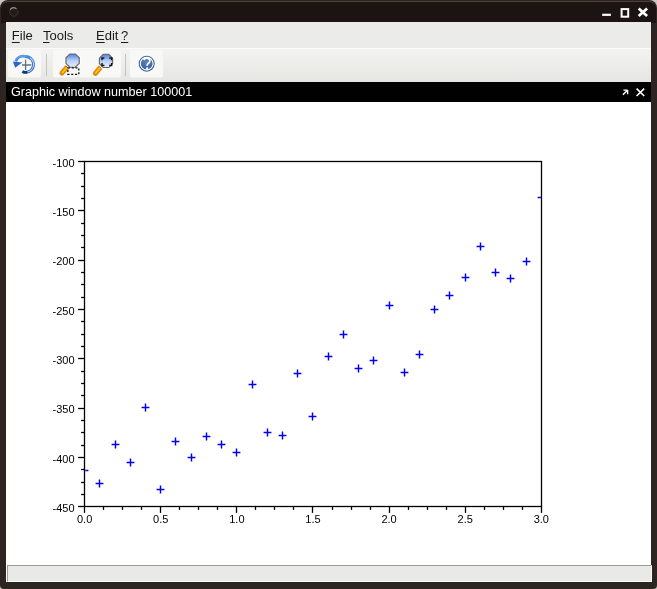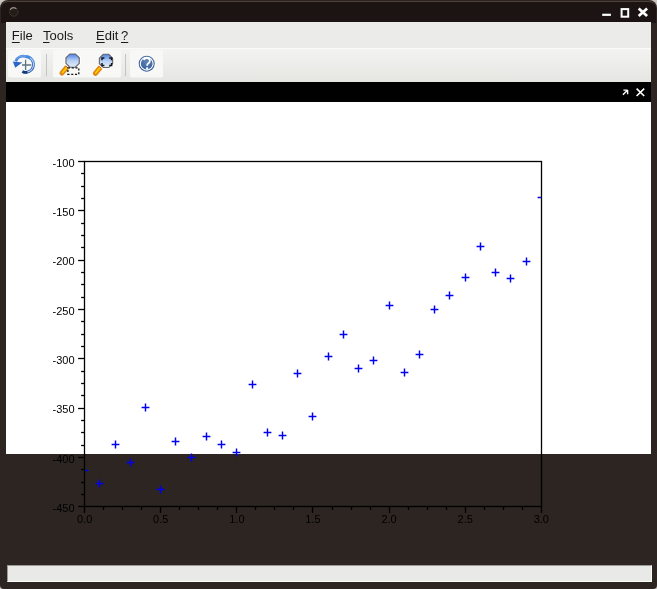--- a/index.html
+++ b/index.html
@@ -1,17 +1,17 @@
 <!DOCTYPE html>
 <html><head><meta charset="utf-8"><title>g</title><style>
 html,body{margin:0;padding:0;width:657px;height:589px;overflow:hidden;background:#c9c5c1;}
 body{font-family:"Liberation Sans",sans-serif;position:relative;}
 #frame{position:absolute;left:0;top:0;width:657px;height:589px;background:#2c2521;border-radius:8px 8px 4px 4px;}
 #titlebar{position:absolute;left:1px;top:1px;width:655px;height:21px;background:#1b1412;border-radius:7px 7px 0 0;border-top:1px solid #4e4139;}
-#client{position:absolute;left:6px;top:22px;width:645px;height:432px;background:#fff;}
+#client{position:absolute;left:6px;top:22px;width:645px;height:560px;background:#fff;}
 #menubar{position:absolute;left:0;top:0;width:645px;height:26px;background:#ebebe9;color:#1a1a1a;font-size:13px;}
 .mi{position:absolute;top:5.5px;}
 .mi u{text-decoration-thickness:1px;text-underline-offset:2px;}
 #toolbar{position:absolute;left:0;top:26px;width:645px;height:34px;background:linear-gradient(#f3f3f1,#e5e5e2);border-top:1px solid #fbfbfa;}
 #gtitle{position:absolute;left:0;top:60px;width:645px;height:20px;background:#010101;color:#fff;font-size:12.6px;}
 #gtitle span{position:absolute;left:5px;top:3px;}
 #statusbar{position:absolute;left:0.5px;top:543px;width:643px;height:14.5px;background:#e9e9e7;border:1px solid #9c9a95;border-bottom-color:#fbfbfa;border-right-color:#fbfbfa;}
 </style></head>
 <body>
 <div id="frame"></div>
@@ -74,20 +74,21 @@
 <path d="M96 12.2 v-2.3 h2.4 M103.2 9.9 h2.4 v2.3 M105.6 15.1 v2.3 h-2.4 M98.4 17.4 h-2.4 v-2.3" stroke="#161616" stroke-width="1.5" fill="none"></path>
 <g id="icon4">
 <circle cx="140.7" cy="15.7" r="8" fill="url(#h1)"></circle>
 <circle cx="140.7" cy="15.7" r="6.4" fill="none" stroke="#fff" stroke-width="1.1"></circle>
 <path d="M138.0 12.2 C138.2 10.7 139.2 10.0 140.8 10.0 C142.7 10.0 143.9 11.1 143.9 12.7 C143.9 14.2 143.0 15.0 141.9 15.7 C141.3 16.1 141.15 16.6 141.15 17.8" fill="none" stroke="#fff" stroke-width="1.8"></path>
 <rect x="140.1" y="19.4" width="2.1" height="2.1" fill="#fff"></rect>
 </g>
 </svg>
     </div>
 <div id="gtitle">
+      <span>Graphic window number 100001</span>
 <svg width="645" height="20" viewBox="0 0 645 20" style="position:absolute;left:0;top:0">
 <path d="M616.9 12.8 L621.6 8.1 M621.6 8.1 h-4.2 M621.6 8.1 v4.2" stroke="#fff" stroke-width="1.4" fill="none"></path>
 <path d="M630.6 6.6 l7.6 7.4 M638.2 6.6 l-7.6 7.4" stroke="#fff" stroke-width="1.6" fill="none"></path>
 </svg>
 </div>
 <div id="statusbar"></div>
 </div>
 <svg width="657" height="589" viewBox="0 0 657 589" style="position:absolute;left:0;top:0">
     <defs>
       <clipPath id="box">

